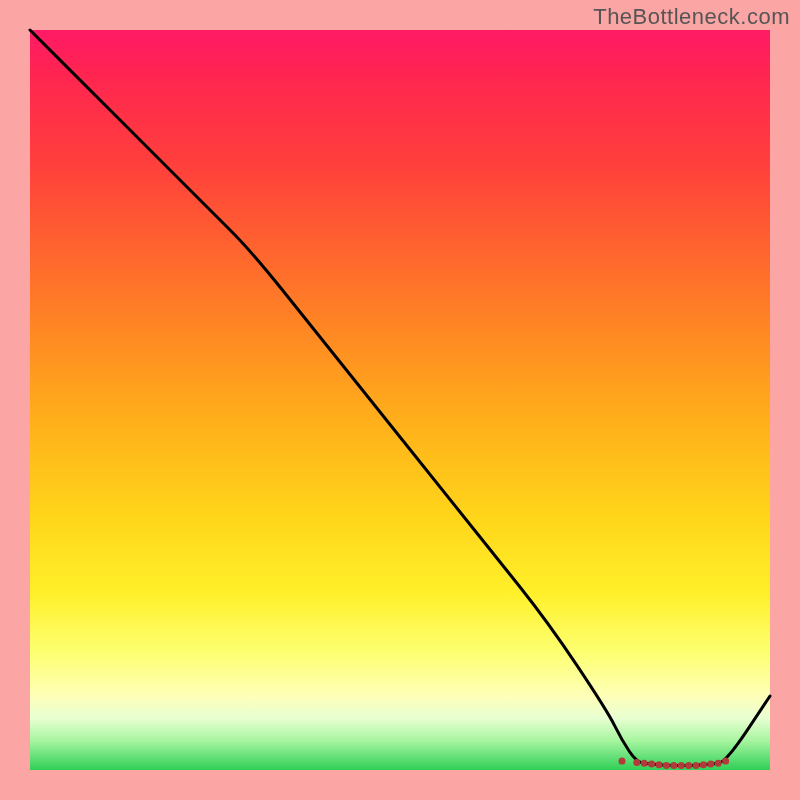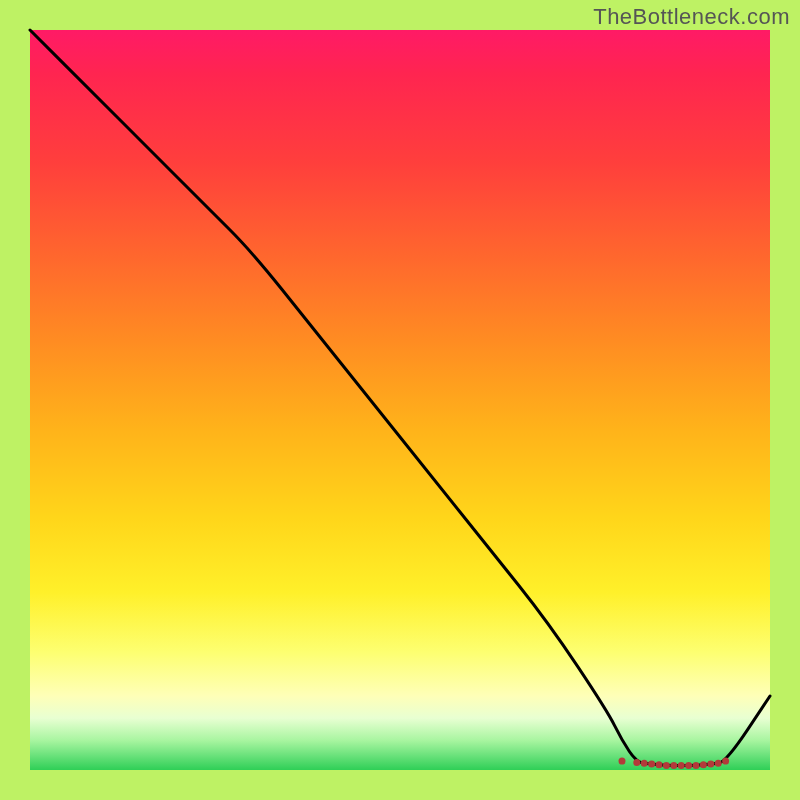--- a/index.html
+++ b/index.html
@@ -8,21 +8,21 @@
     width: 800px;
     height: 800px;
     background: #000;
     font-family: Arial, Helvetica, sans-serif;
     overflow: hidden;
   }
   .chart-wrap {
     position: relative;
     width: 800px;
     height: 800px;
-    background: #bef264;
+    background: #fca5a5;
   }
   .watermark {
     position: absolute;
     top: 4px;
     right: 10px;
     color: #555;
     font-size: 22px;
     font-weight: 500;
     letter-spacing: 0.5px;
     user-select: none;

